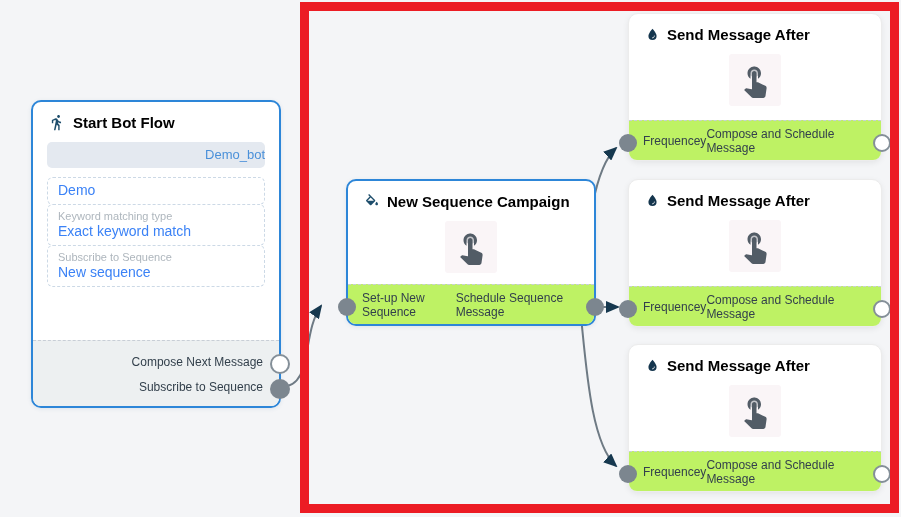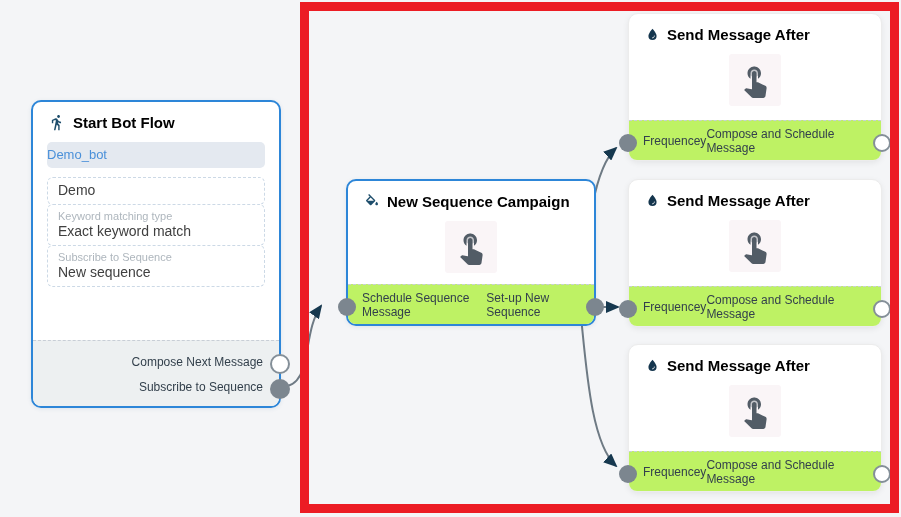--- a/index.html
+++ b/index.html
@@ -21,30 +21,30 @@
     padding: 12px 16px 6px 16px;
     color: #000000; font-size: 15px; font-weight: 700;
   }
   .title-row svg { flex: 0 0 auto; }
 
   
   .start-node { left: 31px; top: 100px; width: 250px; height: 308px; }
   .bot-btn {
     margin: 5px 14px 10px 14px; height: 26px; line-height: 26px;
     background: #e4e9f0; border: none; border-radius: 5px; width: 218px;
-    color: #4a90d9; font-size: 13px; text-align: left; cursor: pointer;
+    color: #4a90d9; font-size: 13px; text-align: right; cursor: pointer;
     font-family: "Liberation Sans", sans-serif;
   }
   .fields { margin: 0 14px; }
   .field {
     border: 1px dashed #ccd9e6; border-radius: 6px;
     padding: 4px 10px 5px 10px; margin-top: -1px; background: #fff;
   }
   .field .flabel { font-size: 11px; color: #aeb6bd; line-height: 14px; }
-  .field .fvalue { font-size: 14px; color: #404040; line-height: 17px; }
+  .field .fvalue { font-size: 14px; color: #3b82f6; line-height: 17px; }
 
   .start-footer {
     position: absolute; left: 0; right: 0; bottom: 0; height: 66px;
     background: #edf0f1; border-top: 1px dashed #c8ced6;
     border-radius: 0 0 8px 8px; padding: 9px 16px 0 0;
   }
   .out-row {
     height: 25px; line-height: 25px; text-align: right;
     font-size: 12px; color: #33404c;
   }
@@ -137,22 +137,22 @@
     </div>
     <div class="node-body">
       <span class="hand-wrap">
         <svg width="36" height="36" viewBox="0 0 24 24">
           <circle cx="11.5" cy="6.5" r="3.5" fill="#8d959d" opacity="0.5"></circle>
           <path fill="#525c66" d="M9 11.24V7.5C9 6.12 10.12 5 11.5 5S14 6.12 14 7.5v3.74c1.21-.81 2-2.18 2-3.74C16 5.01 13.99 3 11.5 3S7 5.01 7 7.5c0 1.56.79 2.93 2 3.74zm9.84 4.63-4.54-2.26c-.17-.07-.35-.11-.54-.11H13v-6c0-.83-.67-1.5-1.5-1.5S10 6.67 10 7.5v10.74c-3.6-.76-3.54-.75-3.67-.75-.31 0-.59.13-.79.33l-.79.8 4.94 4.94c.27.27.65.44 1.06.44h6.79c.75 0 1.33-.55 1.44-1.28l.75-5.27c.01-.07.02-.14.02-.2 0-.62-.38-1.16-.91-1.38z"></path>
         </svg>
       </span>
     </div>
     <div class="node-footer">
+      <span>Set-up New Sequence</span>
       <span>Schedule Sequence Message</span>
-      <span>Set-up New Sequence</span>
     </div>
     <span class="port filled p18" style="left:-10px; top: 117px;"></span>
     <span class="port filled p18" style="right:-10px; top: 117px;"></span>
   </div>
 
   <div class="node plain send-node" style="top:13px;">
     <div class="title-row">
       <svg width="15" height="16" viewBox="0 0 24 24">
         <path fill="#14354d" d="M12 2.1S5.5 9.2 5.5 13.6a6.5 6.5 0 0 0 13 0C18.5 9.2 12 2.1 12 2.1z"></path>
         <path d="M15 13.6c0 1.7-1.3 3-3 3" stroke="#fff" stroke-width="1.3" fill="none" stroke-linecap="round"></path>

